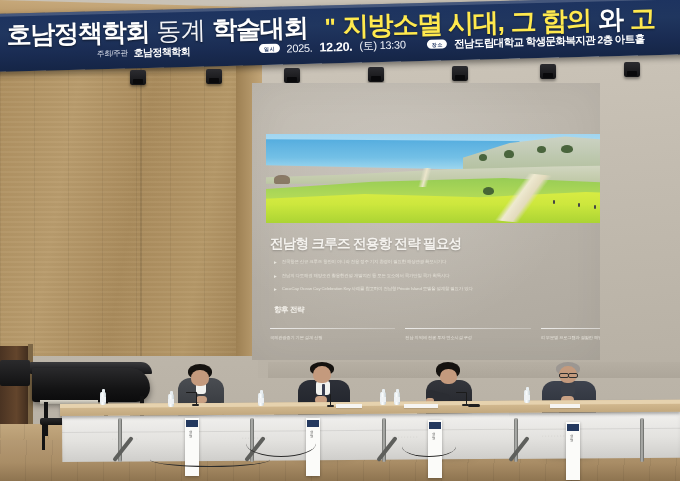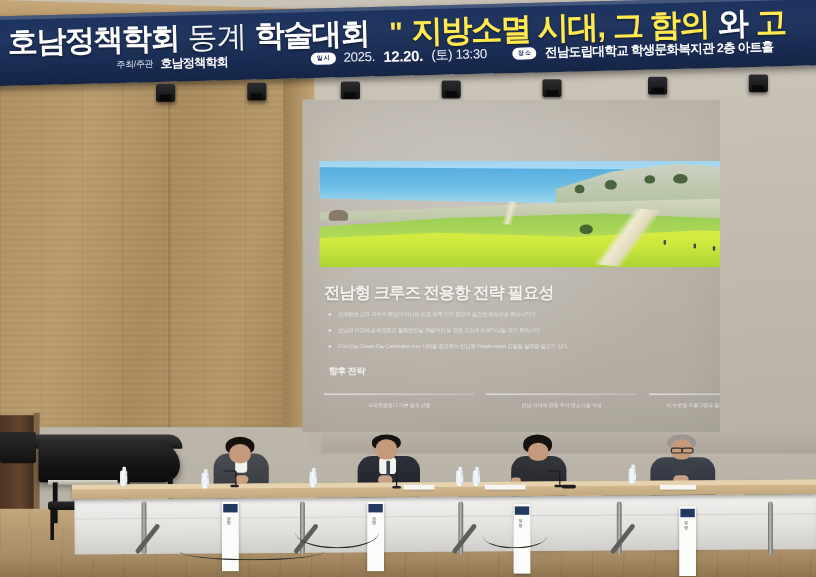--- a/index.html
+++ b/index.html
@@ -82,21 +82,21 @@
   
   .truss{position:absolute;top:66px;width:680px;height:18px;}
   .spk{position:absolute;width:16px;height:15px;border-radius:2px;
     background:linear-gradient(180deg,#2c2c30,#121214);box-shadow:0 2px 3px rgba(0,0,0,.4);}
   .spk:after{content:"";position:absolute;left:3px;top:9px;width:10px;height:5px;
     background:#09090b;border-radius:1px;}
 
   
   .screen{position:absolute;left:252px;top:83px;width:348px;height:277px;
     background:linear-gradient(170deg,#c0bab0 0%,#bcb6ac 30%,#b6b0a6 65%,#aea89e 100%);
-    box-shadow:inset 0 0 40px rgba(0,0,0,.06);overflow:hidden;text-align:center;}
+    box-shadow:inset 0 0 40px rgba(0,0,0,.06);overflow:hidden;}
   .screen-glow{position:absolute;left:0;top:0;width:100%;height:100%;
     background:radial-gradient(ellipse at 40% 35%,rgba(255,255,255,.20),rgba(255,255,255,0) 62%);}
 
   
   .slide-photo{position:absolute;left:14px;top:51px;width:410px;height:89px;overflow:hidden;
     filter:saturate(1.05) brightness(1.02);}
   .sky{position:absolute;left:0;top:0;width:100%;height:30%;
     background:linear-gradient(180deg,#9fd0ea 0%,#bfe0f0 100%);}
   .sea{position:absolute;left:0;top:6%;width:62%;height:34%;
     background:linear-gradient(180deg,#57a9d8 0%,#74bcdf 60%,#9fd2e8 100%);

